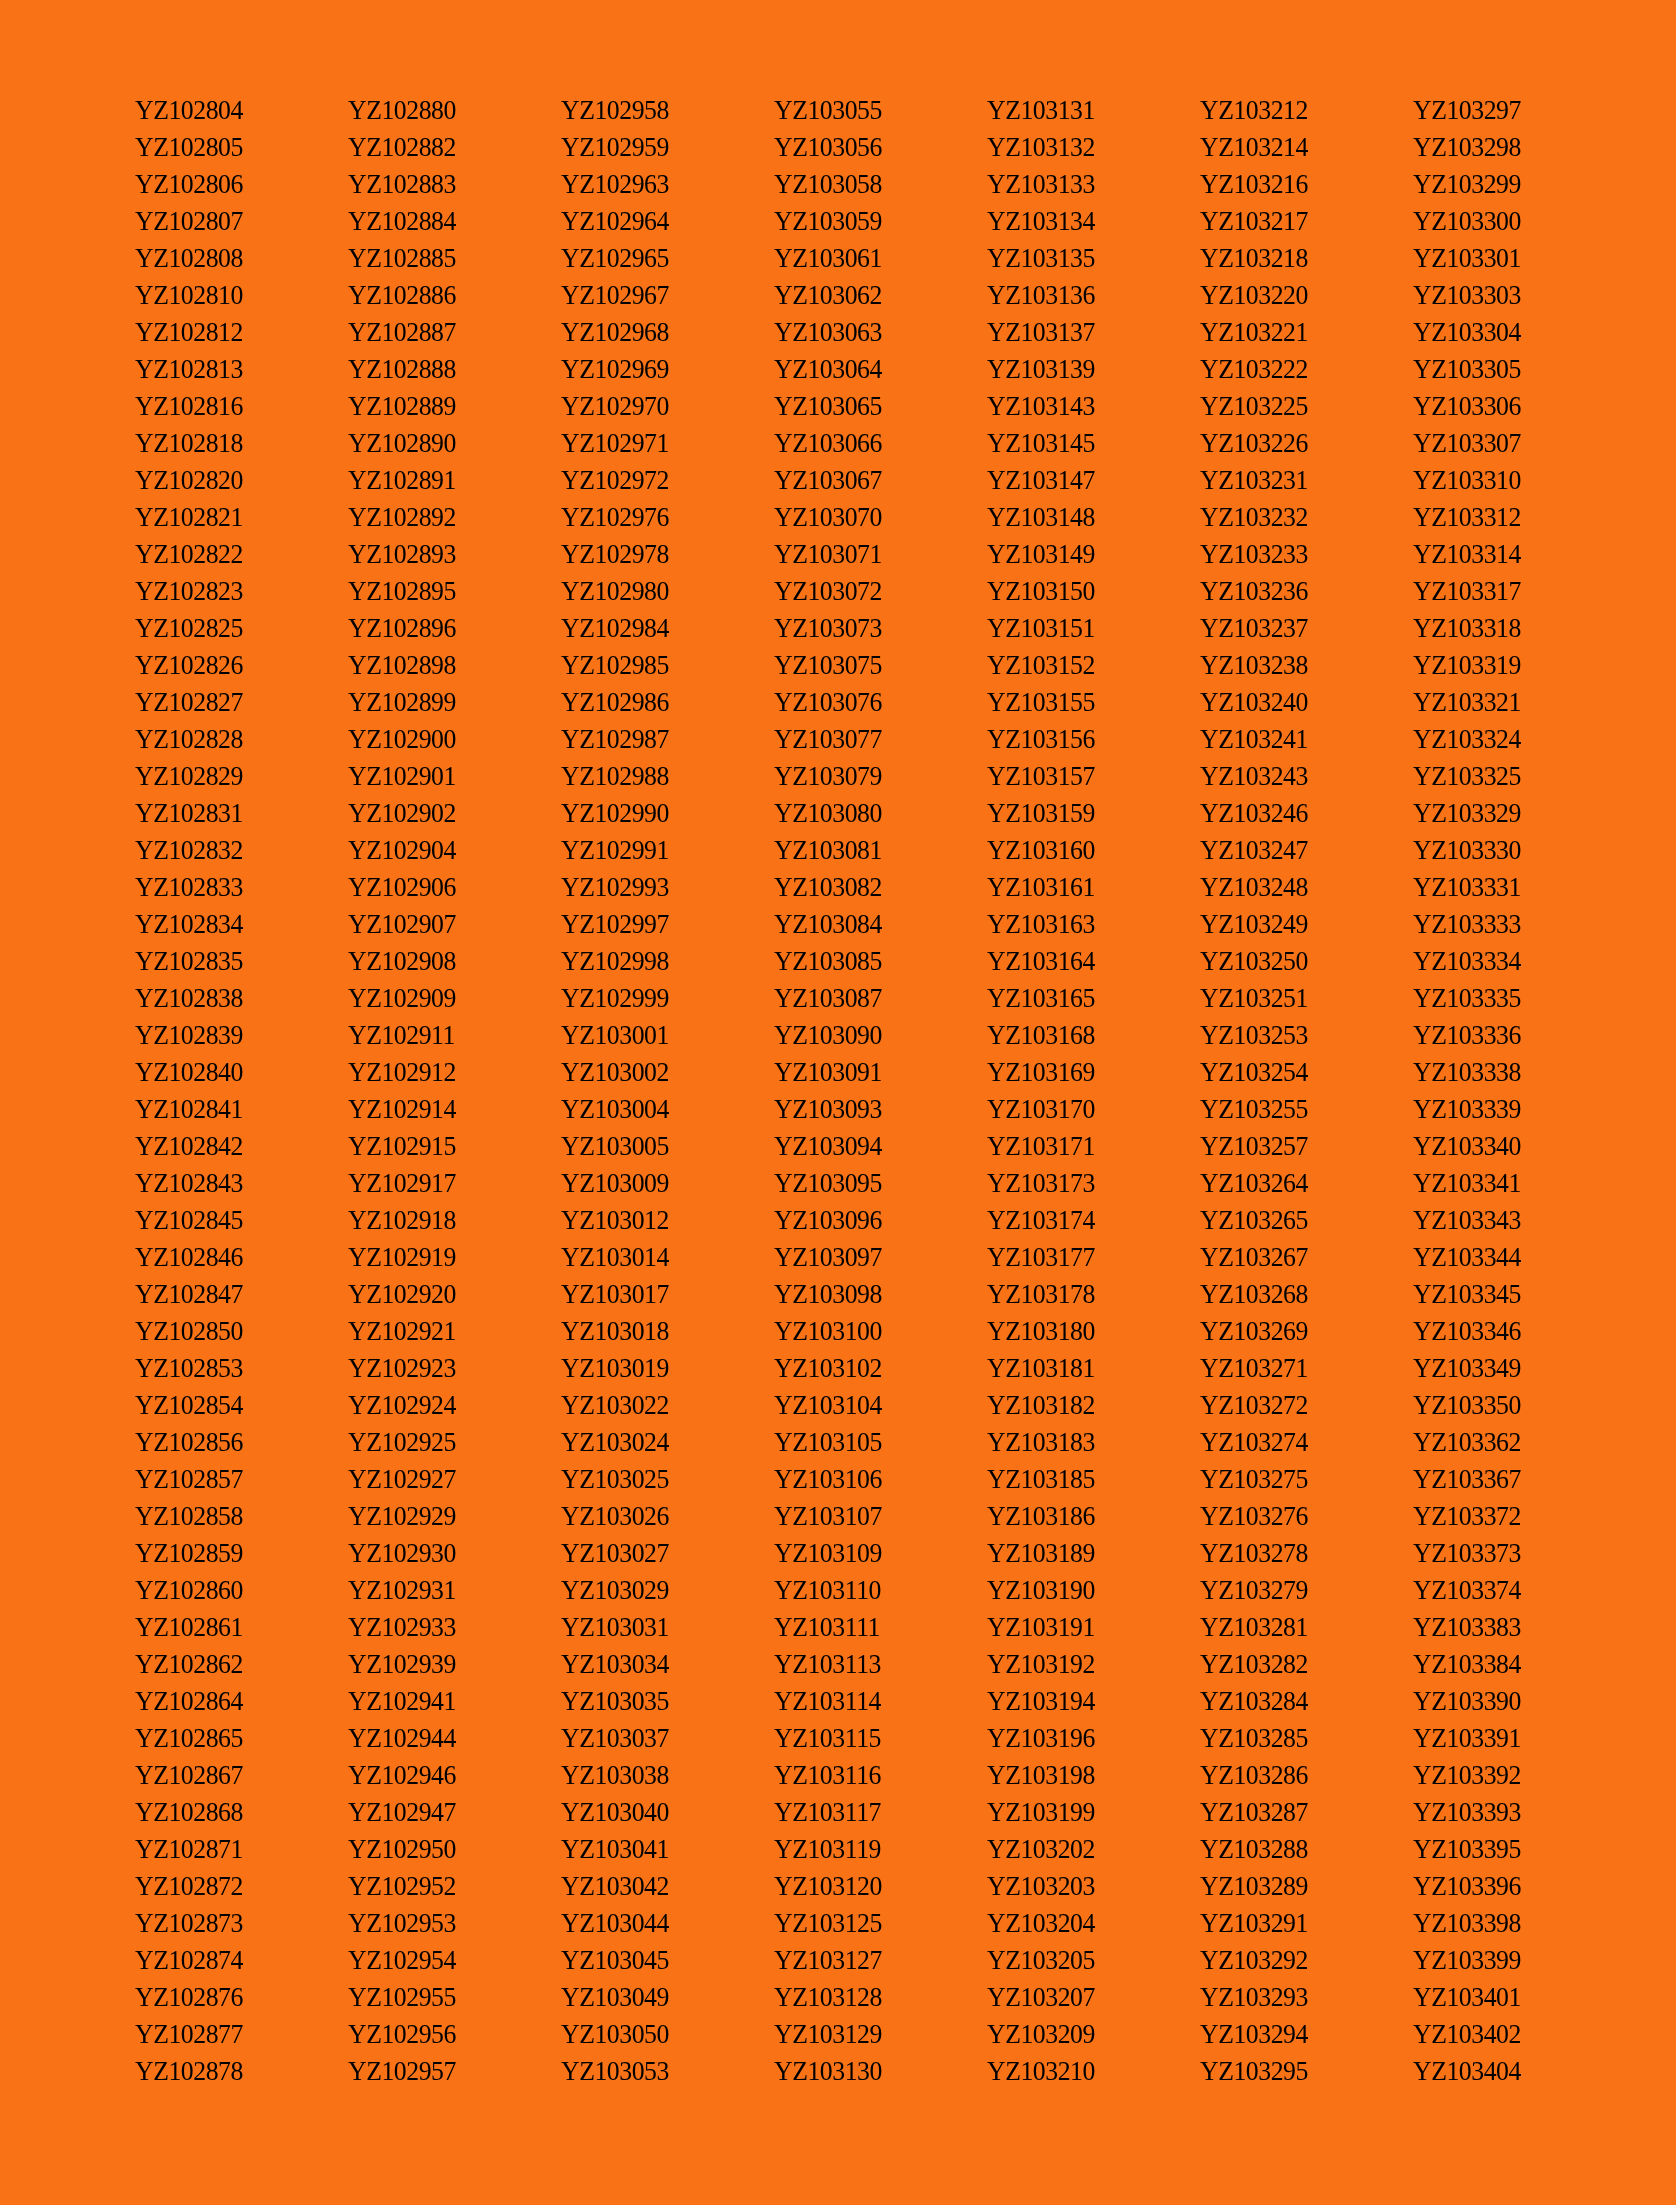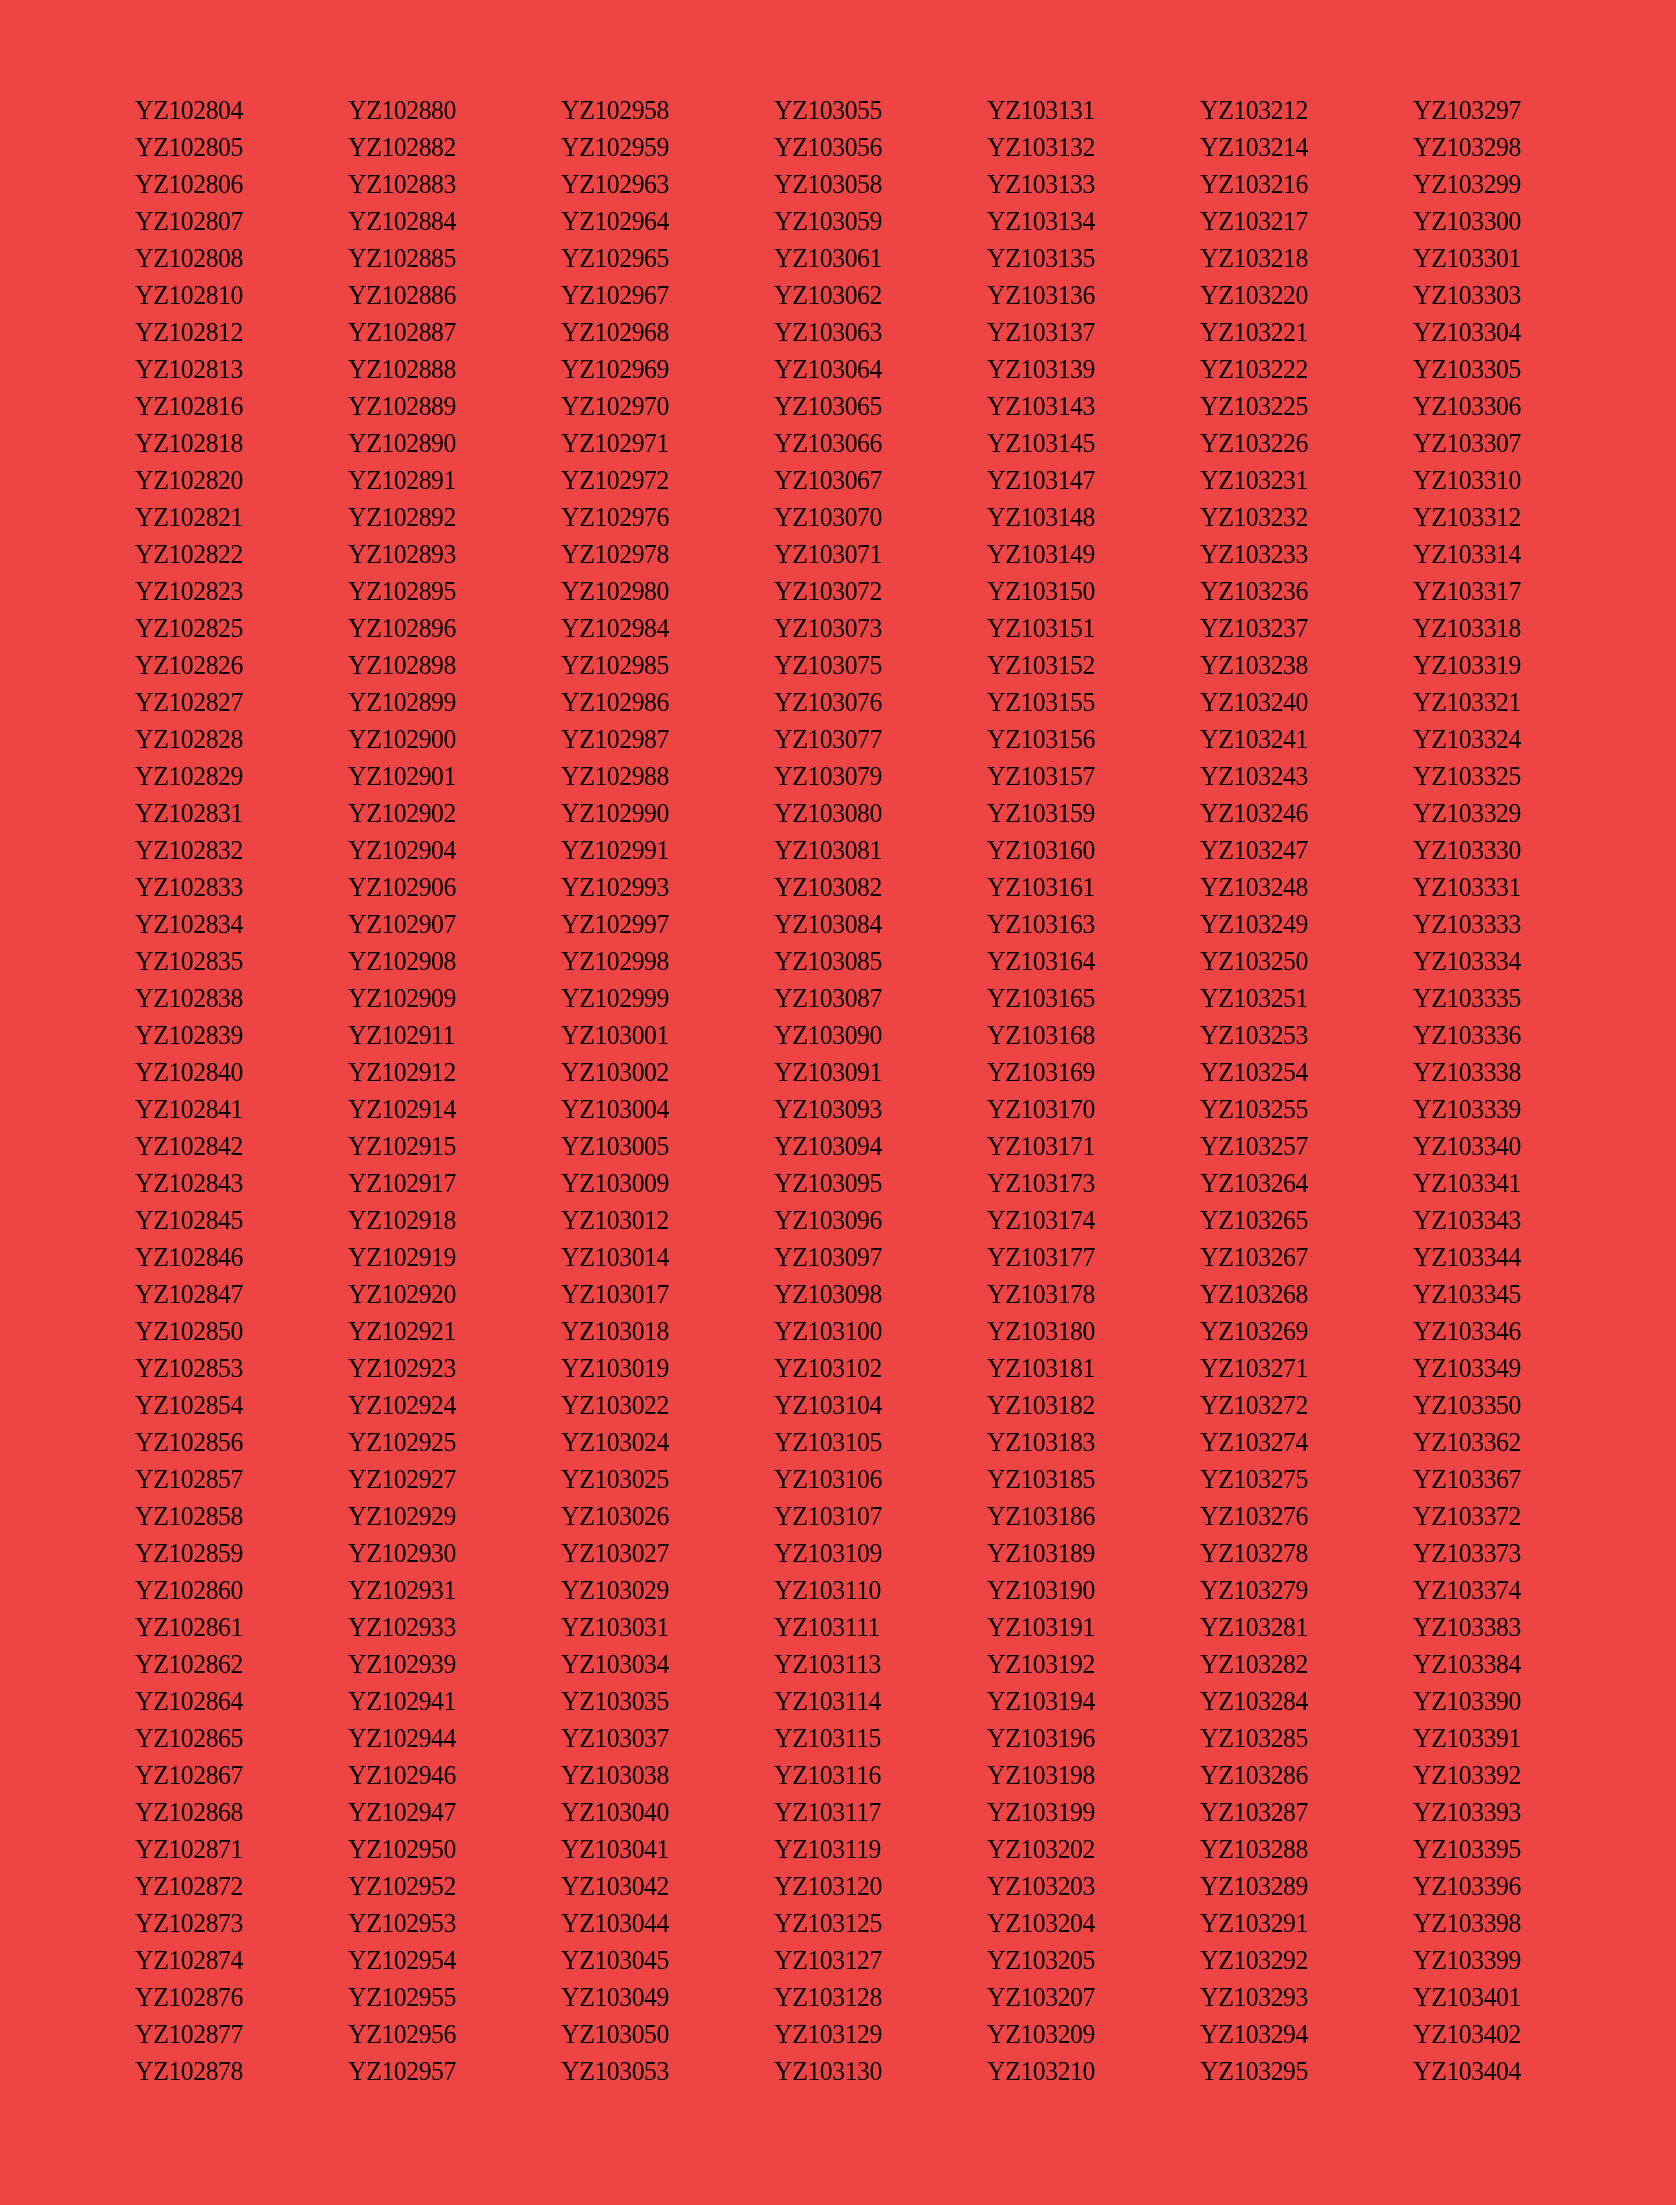--- a/index.html
+++ b/index.html
@@ -1,21 +1,21 @@
 <!DOCTYPE html>
 <html style="font-size:7.7px"><head>
 <meta charset="utf-8">
 <style>
   html, body { margin: 0; padding: 0; background: #ffffff; }
   body {
     width: 1677px; height: 2205px; position: relative; overflow: hidden;
     font-family: "Liberation Serif", "DejaVu Serif", serif;
     color: #000000;
   }
-  .page { position: absolute; left: 0; top: 0; width: 1677px; height: 2205px; background: #ef4444; }
+  .page { position: absolute; left: 0; top: 0; width: 1677px; height: 2205px; background: #f97316; }
   .grid {
     position: absolute; left: 135px; top: 91px;
     display: grid;
     grid-template-columns: repeat(7, 213px);
     grid-auto-flow: column;
     grid-template-rows: repeat(54, 37px);
   }
   .cell {
     font-size: 28px; line-height: 37px; white-space: nowrap;
     letter-spacing: -0.5px;

